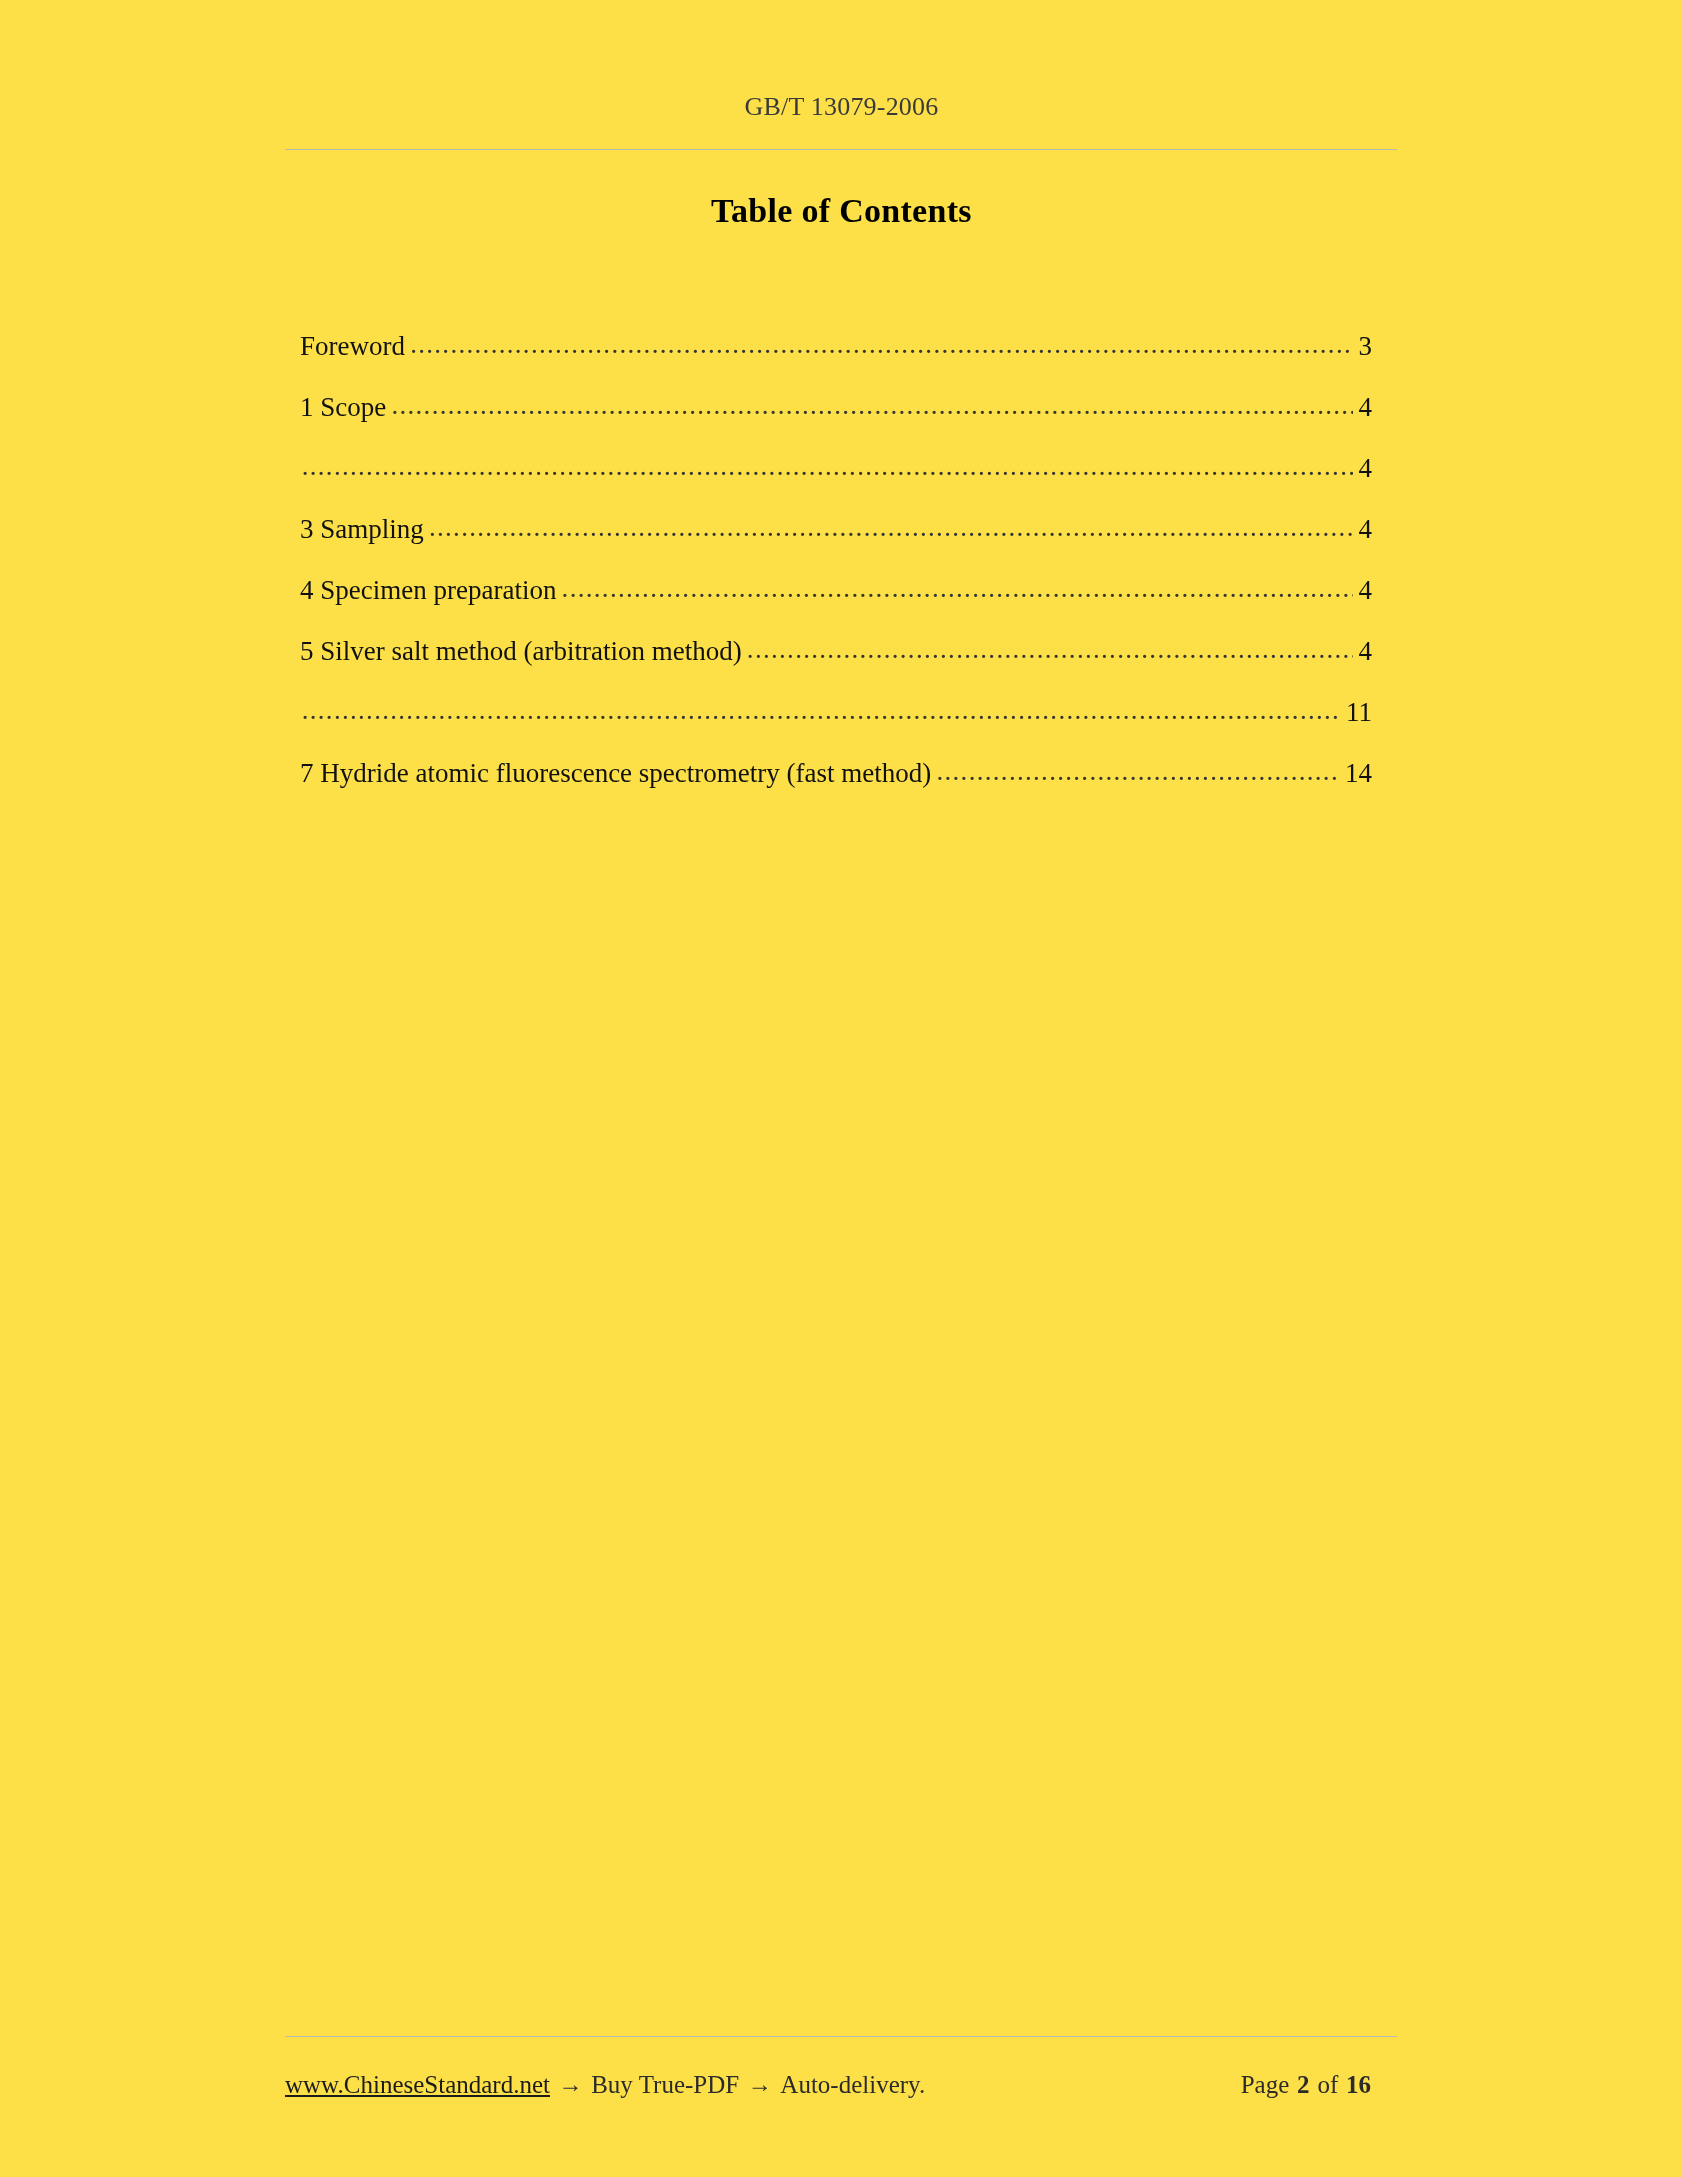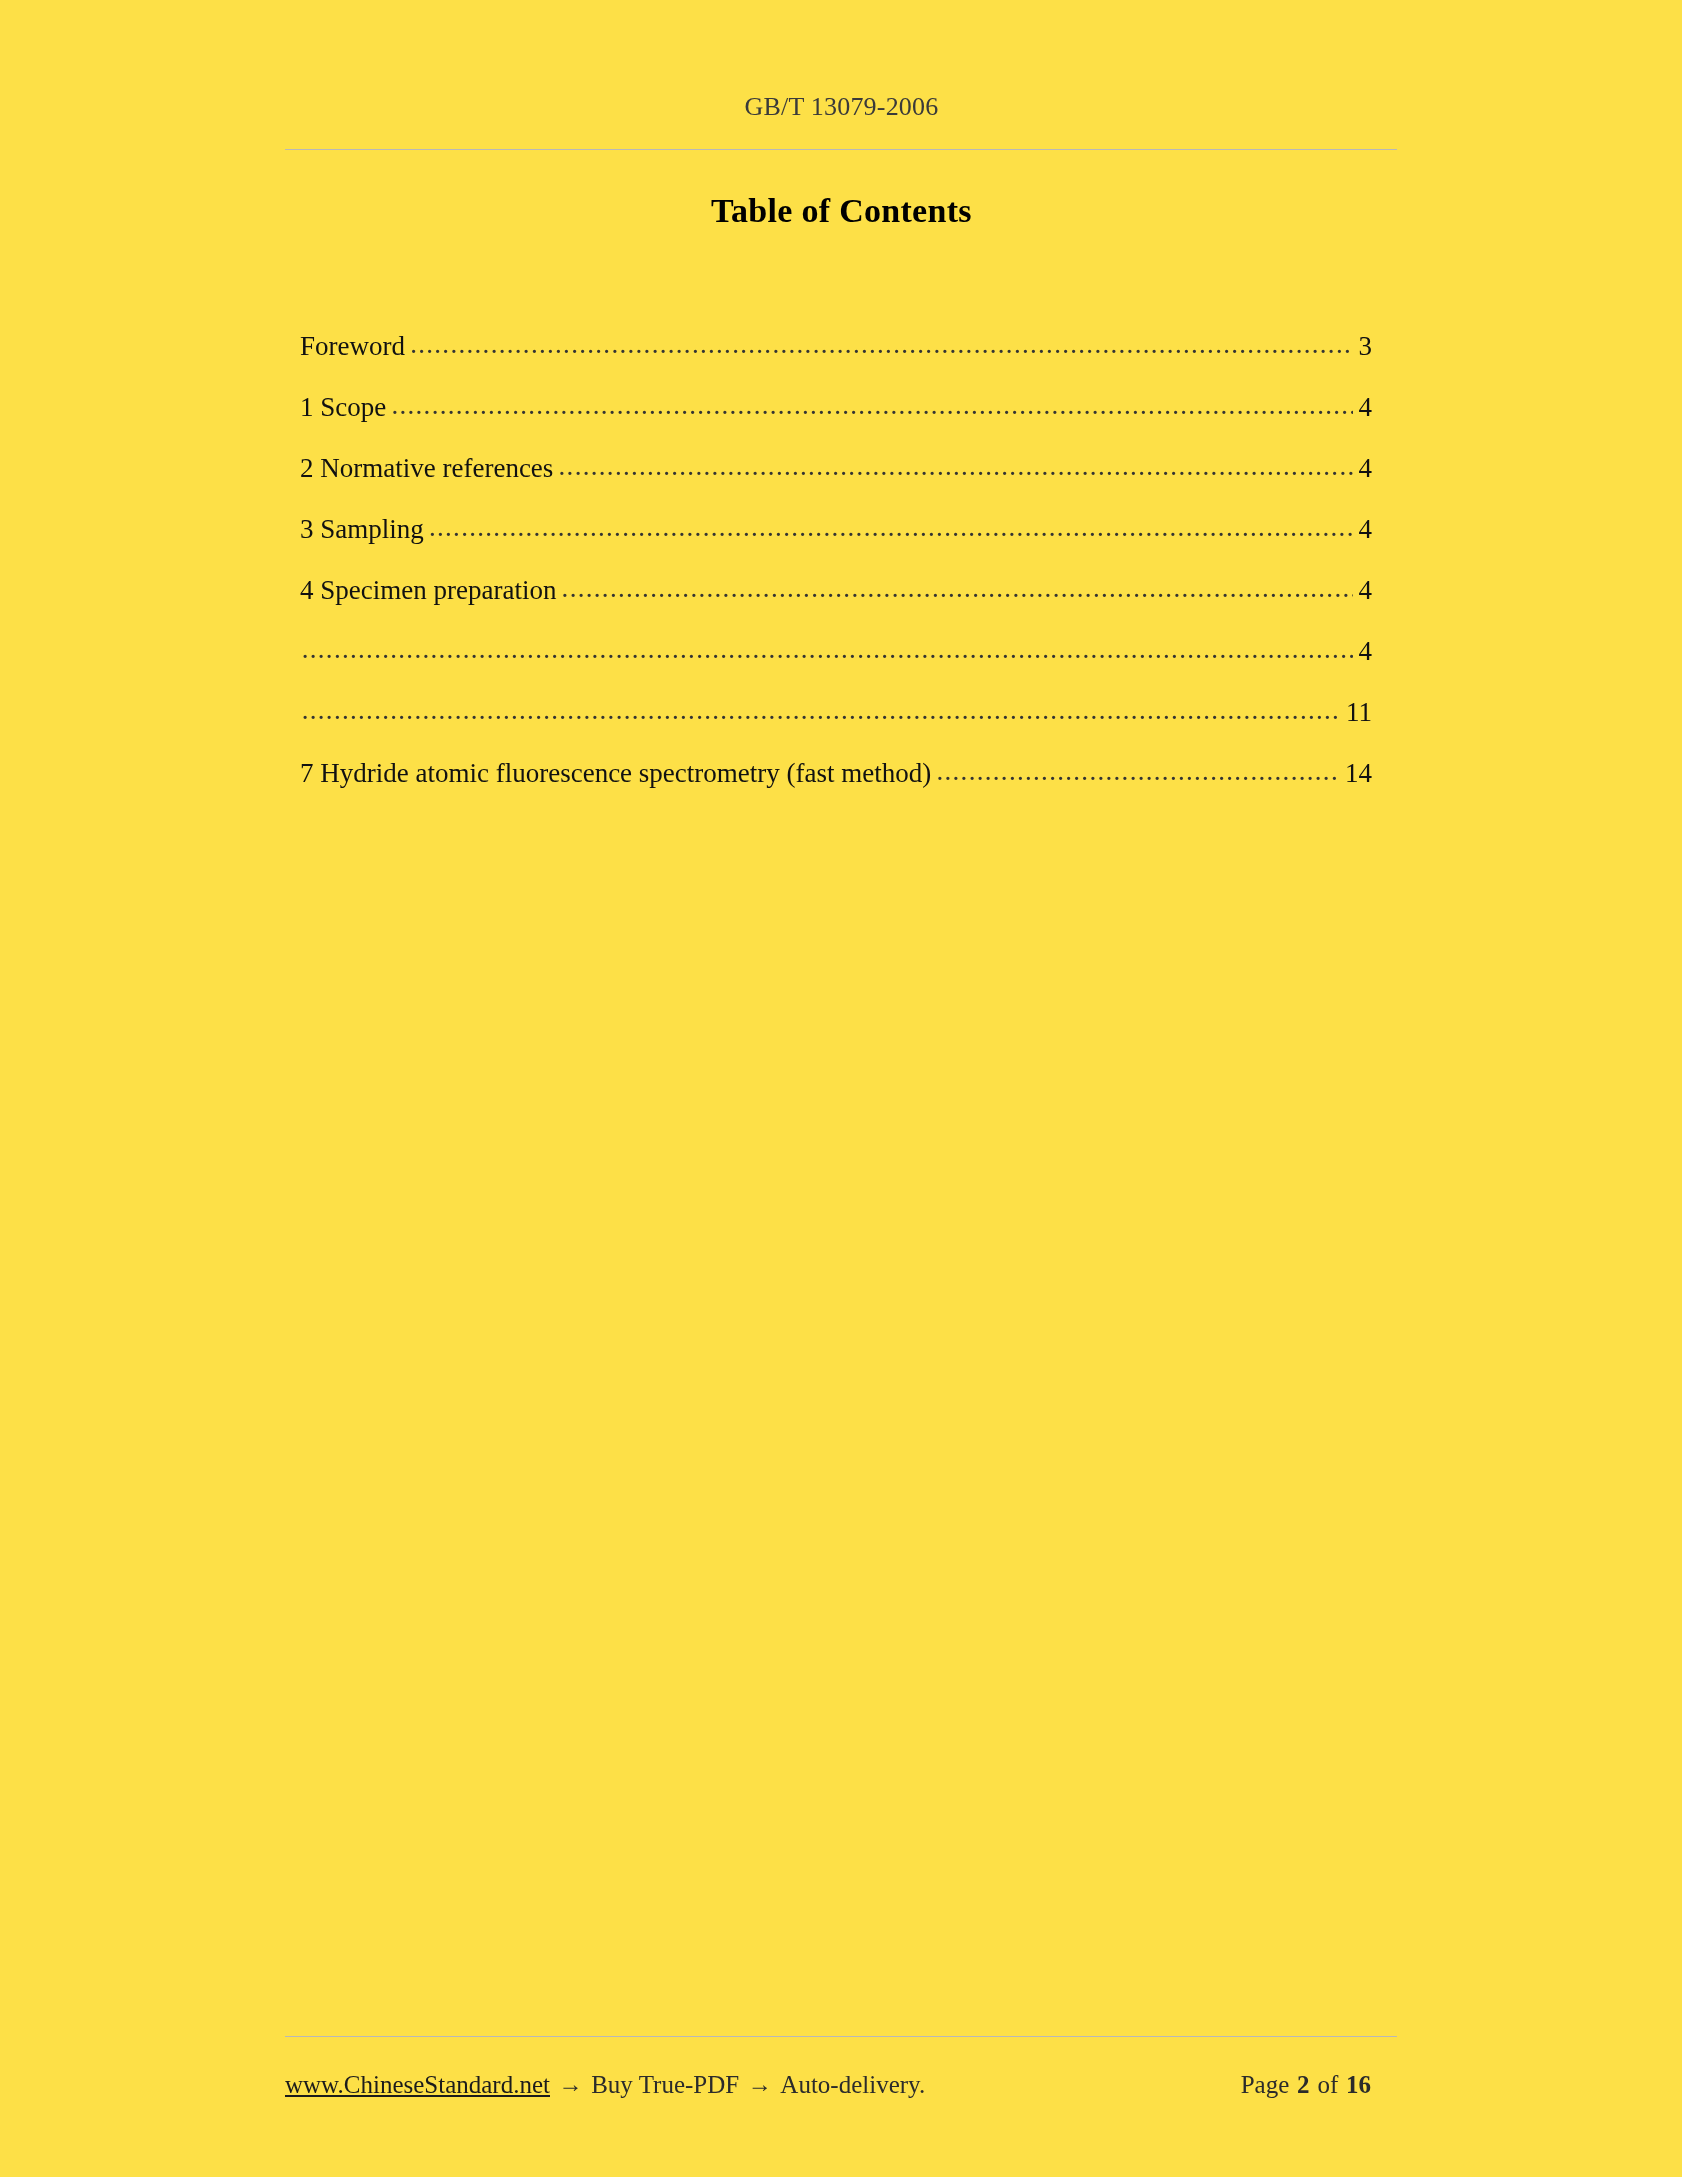--- a/index.html
+++ b/index.html
@@ -151,38 +151,38 @@
       <span class="toc-page">3</span>
     </div>
 
     <div class="toc-entry">
       <span class="toc-label">1 Scope</span>
       <span class="toc-dots">.......................................................................................................................................................</span>
       <span class="toc-page">4</span>
     </div>
 
     <div class="toc-entry">
-      <span class="toc-label">2 Normative references</span>
       <span class="toc-dots">.......................................................................................................................................................</span>
       <span class="toc-page">4</span>
     </div>
 
     <div class="toc-entry">
       <span class="toc-label">3 Sampling</span>
       <span class="toc-dots">.......................................................................................................................................................</span>
       <span class="toc-page">4</span>
     </div>
 
     <div class="toc-entry">
       <span class="toc-label">4 Specimen preparation</span>
       <span class="toc-dots">.......................................................................................................................................................</span>
       <span class="toc-page">4</span>
     </div>
 
     <div class="toc-entry">
+      <span class="toc-label">5 Silver salt method (arbitration method)</span>
       <span class="toc-dots">.......................................................................................................................................................</span>
       <span class="toc-page">4</span>
     </div>
 
     <div class="toc-entry">
       <span class="toc-dots">.......................................................................................................................................................</span>
       <span class="toc-page">11</span>
     </div>
 
     <div class="toc-entry">

